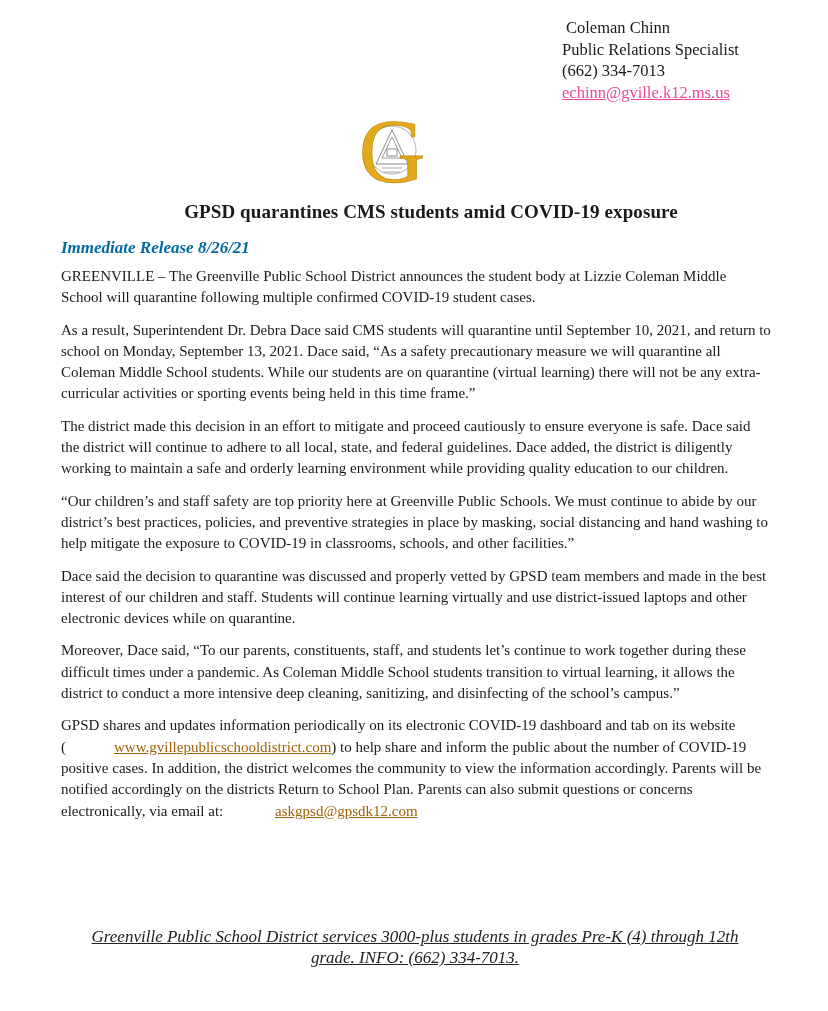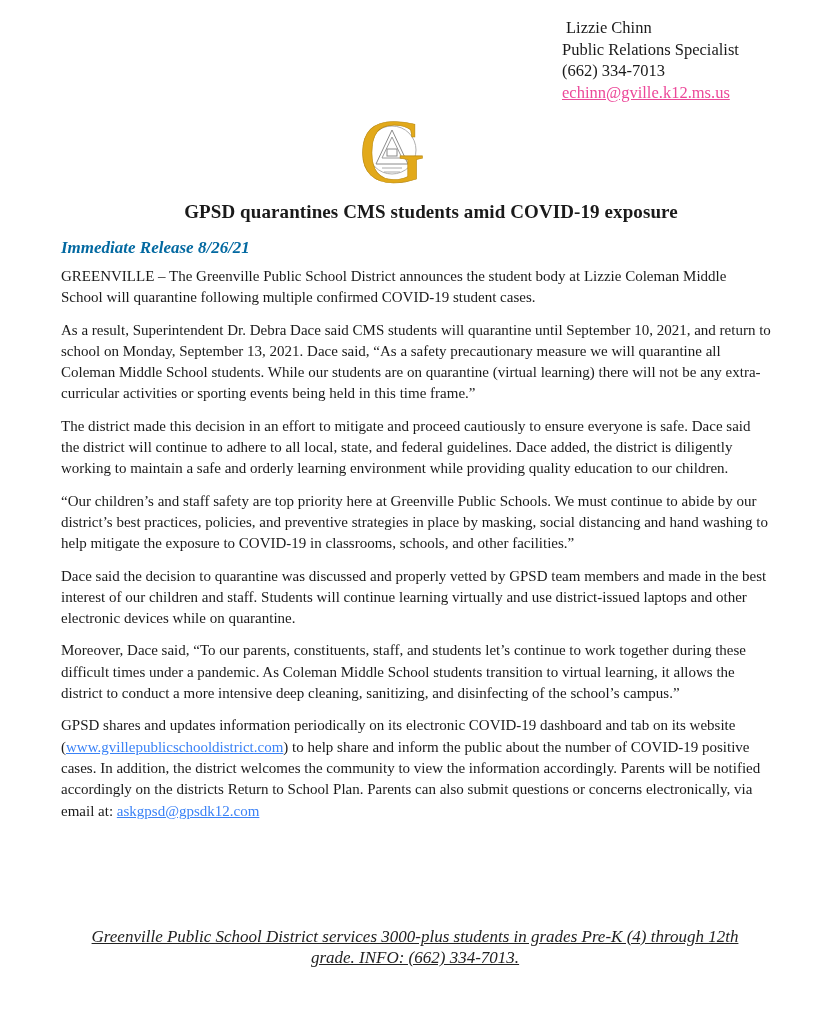--- a/index.html
+++ b/index.html
@@ -23,32 +23,32 @@
   }
   .release {
     position: absolute; left: 61px; top: 238px;
     color: #0369a1; font-style: italic; font-weight: bold; font-size: 17px;
   }
   .body {
     position: absolute; left: 61px; top: 266px; width: 710px;
     font-size: 15px; line-height: 21.3px;
   }
   .body p { margin: 0 0 11px 0; }
-  .body a { color: #3b82f6; text-decoration: underline; }
+  .body a { color: #a16207; text-decoration: underline; margin-left: 48px; }
   .footer {
     position: absolute; left: 70px; width: 690px; top: 926px;
     text-align: center; font-style: italic; font-size: 17px; line-height: 21px;
     text-decoration: underline; color: #222;
   }
 </style>
 </head>
 <body>
 
 <div class="contact">
-  <div class="name">Lizzie Chinn</div>
+  <div class="name">Coleman Chinn</div>
   <div>Public Relations Specialist</div>
   <div>(662) 334-7013</div>
   <div><a>echinn@gville.k12.ms.us</a></div>
 </div>
 
 <div class="logo">
   <svg width="80" height="82" viewBox="0 0 80 82">
 
     <g stroke="#8a8a8a" fill="none" stroke-width="1">
       <circle cx="40" cy="40" r="24" stroke="#b0b0b0"></circle>

